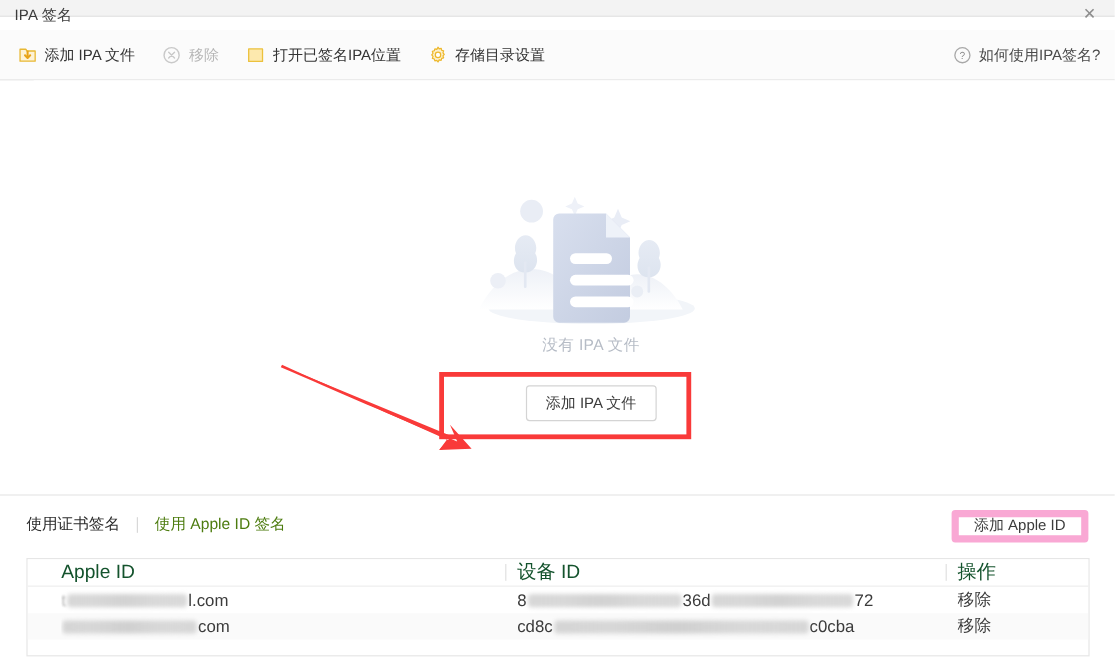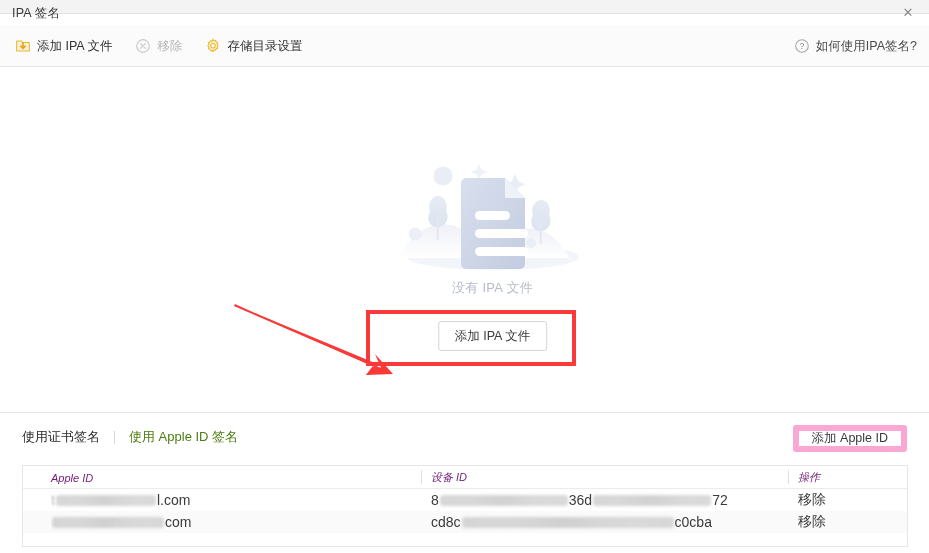--- a/index.html
+++ b/index.html
@@ -153,23 +153,22 @@
   }
   .thead {
     position: relative;
     height: 23px;
     border-bottom: 1px solid #ececec;
     background: #ffffff;
   }
   .th {
     position: absolute; top: 0; height: 23px;
     display: flex; align-items: center;
-    font-size: 11px; color: #701a75;
+    font-size: 16px; color: #14532d;
     white-space: nowrap;
-    font-style: italic;
   }
   .th-div {
     position: absolute; top: 4px;
     width: 1px; height: 14px;
     background: #e0e0e0;
   }
   .trow {
     position: relative;
     height: 22px;
   }
@@ -226,20 +225,26 @@
       </div>
 
       <div class="tb-item disabled">
         <svg class="tb-ico" viewBox="0 0 20 20">
           <circle cx="10" cy="10" r="7" fill="none" stroke="#c9c9c9" stroke-width="1.3"></circle>
           <path d="M7.3 7.3l5.4 5.4M12.7 7.3l-5.4 5.4" stroke="#c9c9c9" stroke-width="1.3" stroke-linecap="round"></path>
         </svg>
         <span>移除</span>
       </div>
 
+      <div class="tb-item">
+        <svg class="tb-ico" viewBox="0 0 20 20">
+          <path d="M3.6 4.2h12.8v11.6H3.6z" fill="#fde9ae" stroke="#ecc13c" stroke-width="1.2" stroke-linejoin="round"></path>
+        </svg>
+        <span>打开已签名IPA位置</span>
+      </div>
 
       <div class="tb-item">
         <svg class="tb-ico" viewBox="0 0 20 20">
           <path d="M10 2.6l1.1 1.5 1.8-.5.5 1.8 1.8.6-.6 1.8 1.2 1.4-1.2 1.4.6 1.8-1.8.6-.5 1.8-1.8-.5L10 16.3l-1.1-1.5-1.8.5-.5-1.8-1.8-.6.6-1.8-1.2-1.4 1.2-1.4-.6-1.8 1.8-.6.5-1.8 1.8.5z" fill="#fdf0cd" stroke="#edb82c" stroke-width="1.15" stroke-linejoin="round"></path>
           <circle cx="10" cy="9.7" r="2.5" fill="#ffffff" stroke="#edb82c" stroke-width="1.15"></circle>
         </svg>
         <span>存储目录设置</span>
       </div>
 
     </div>

